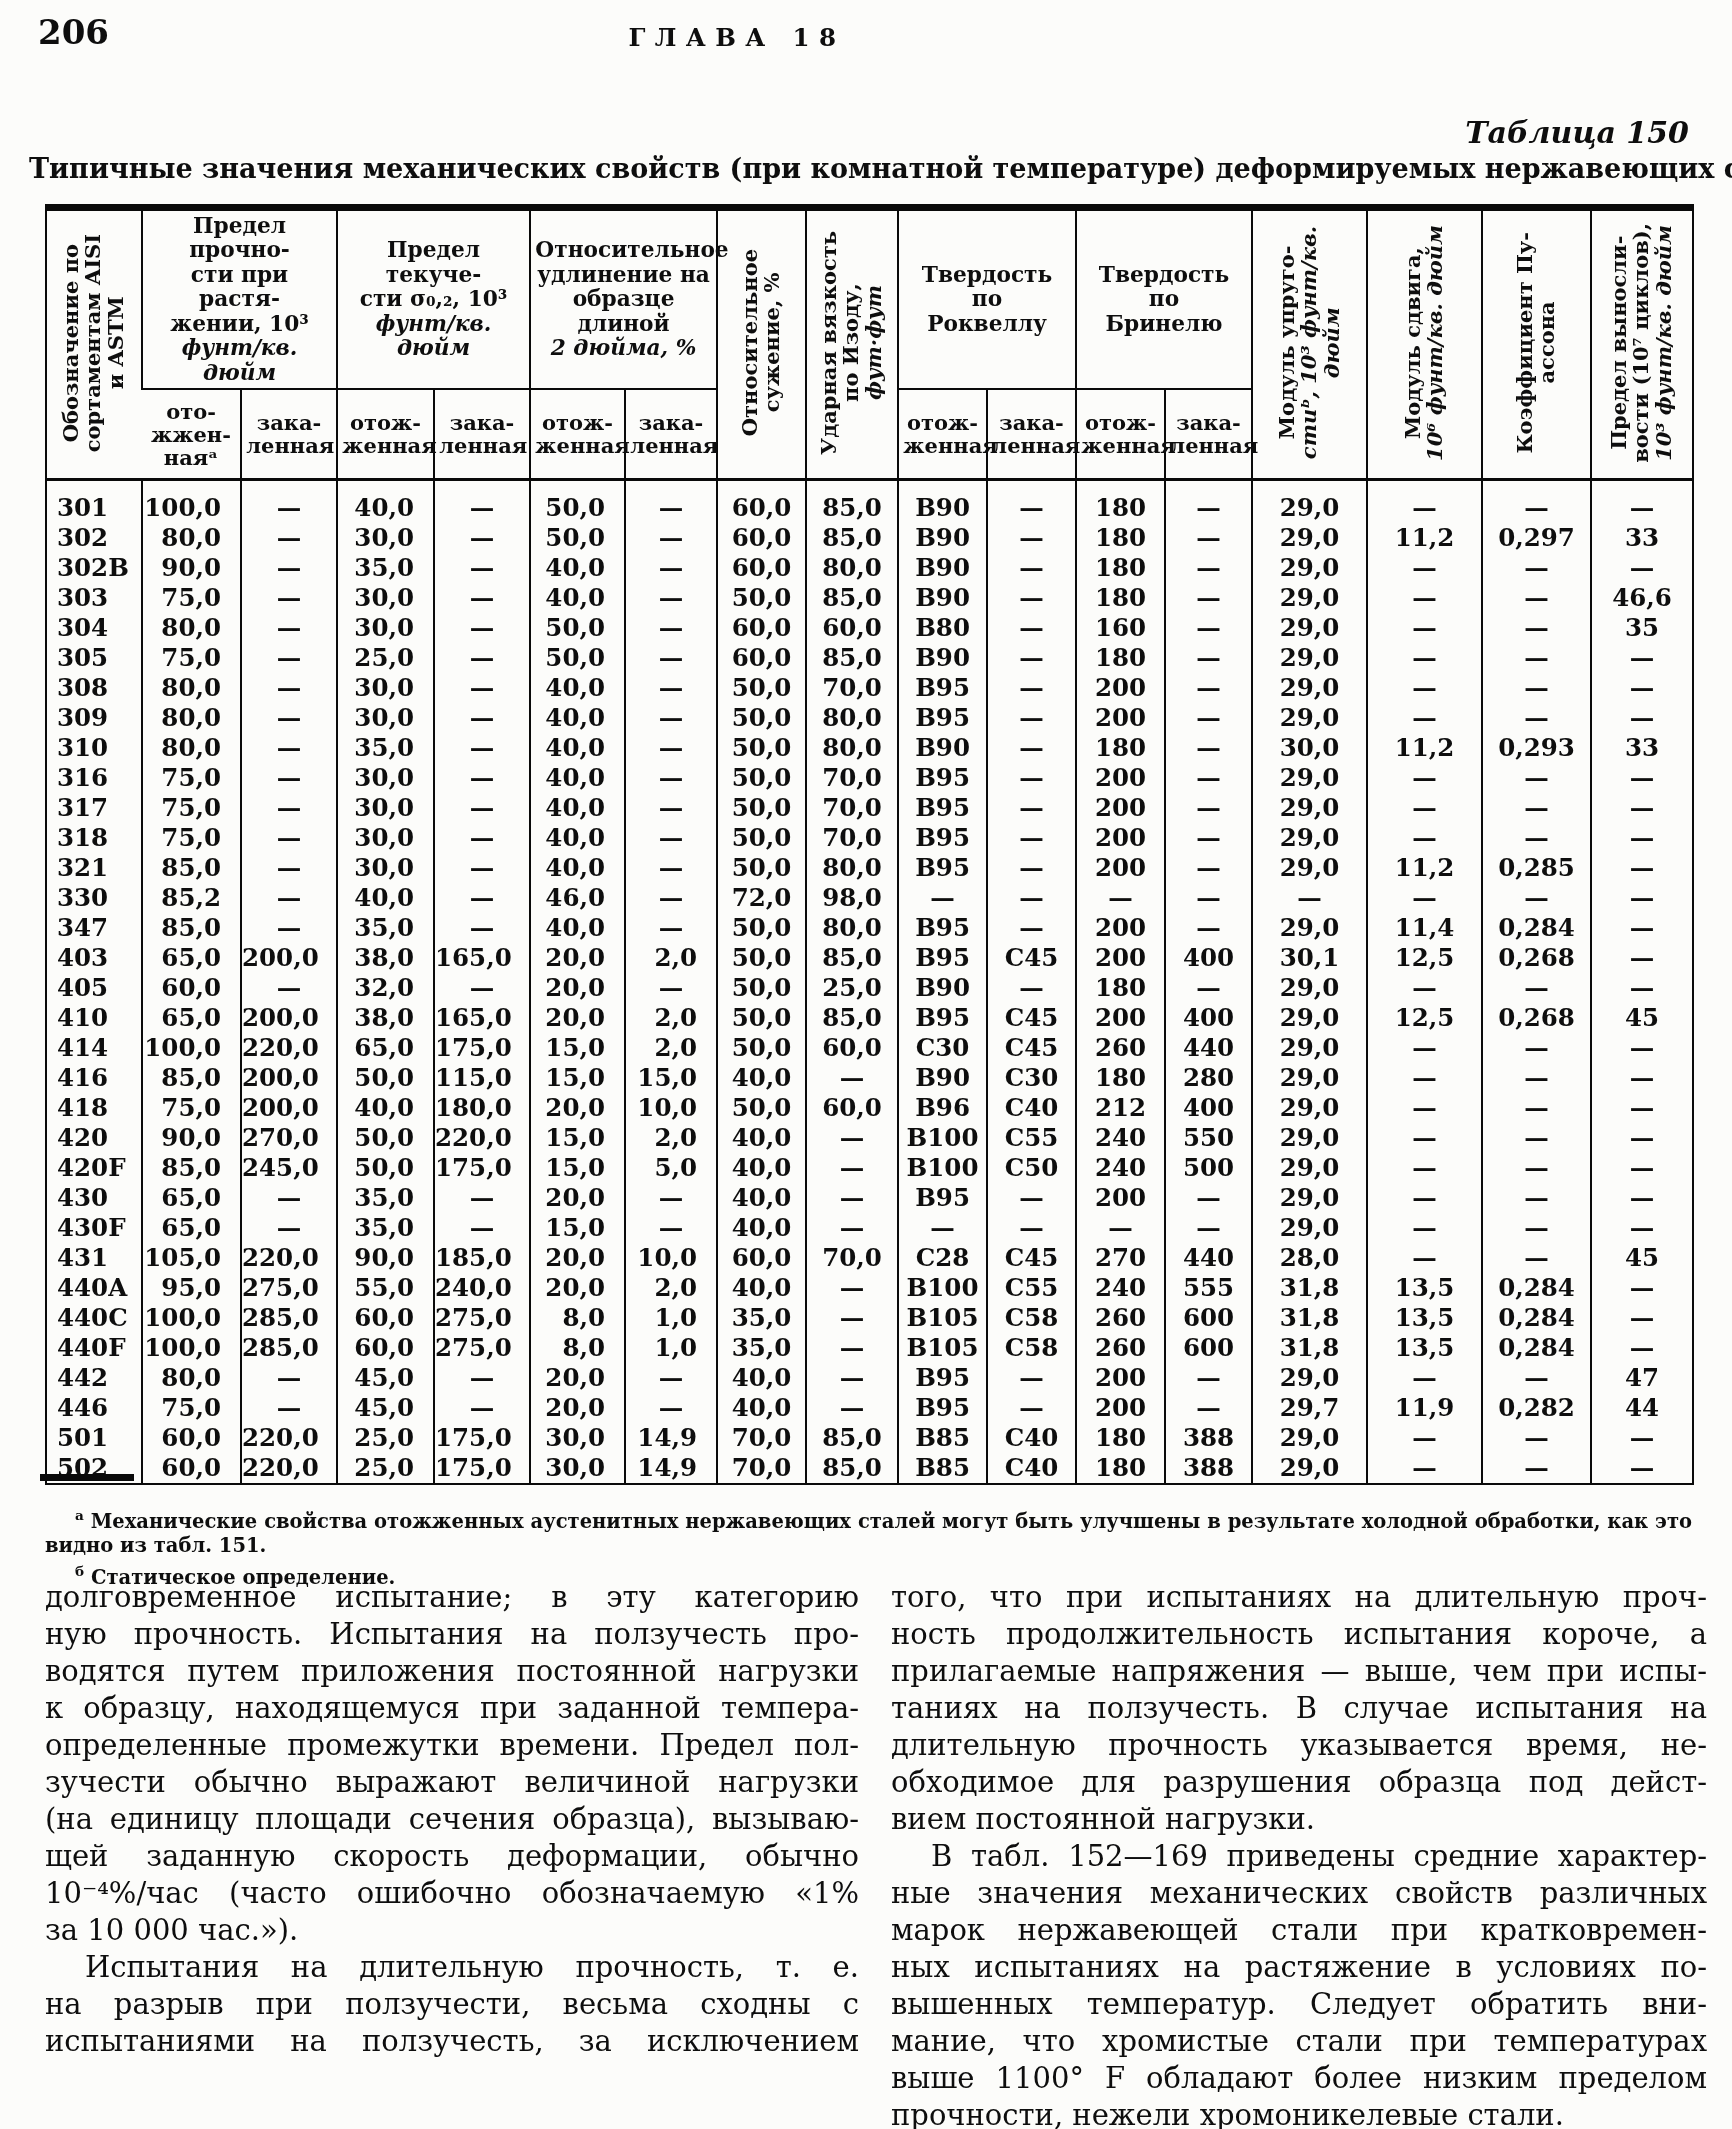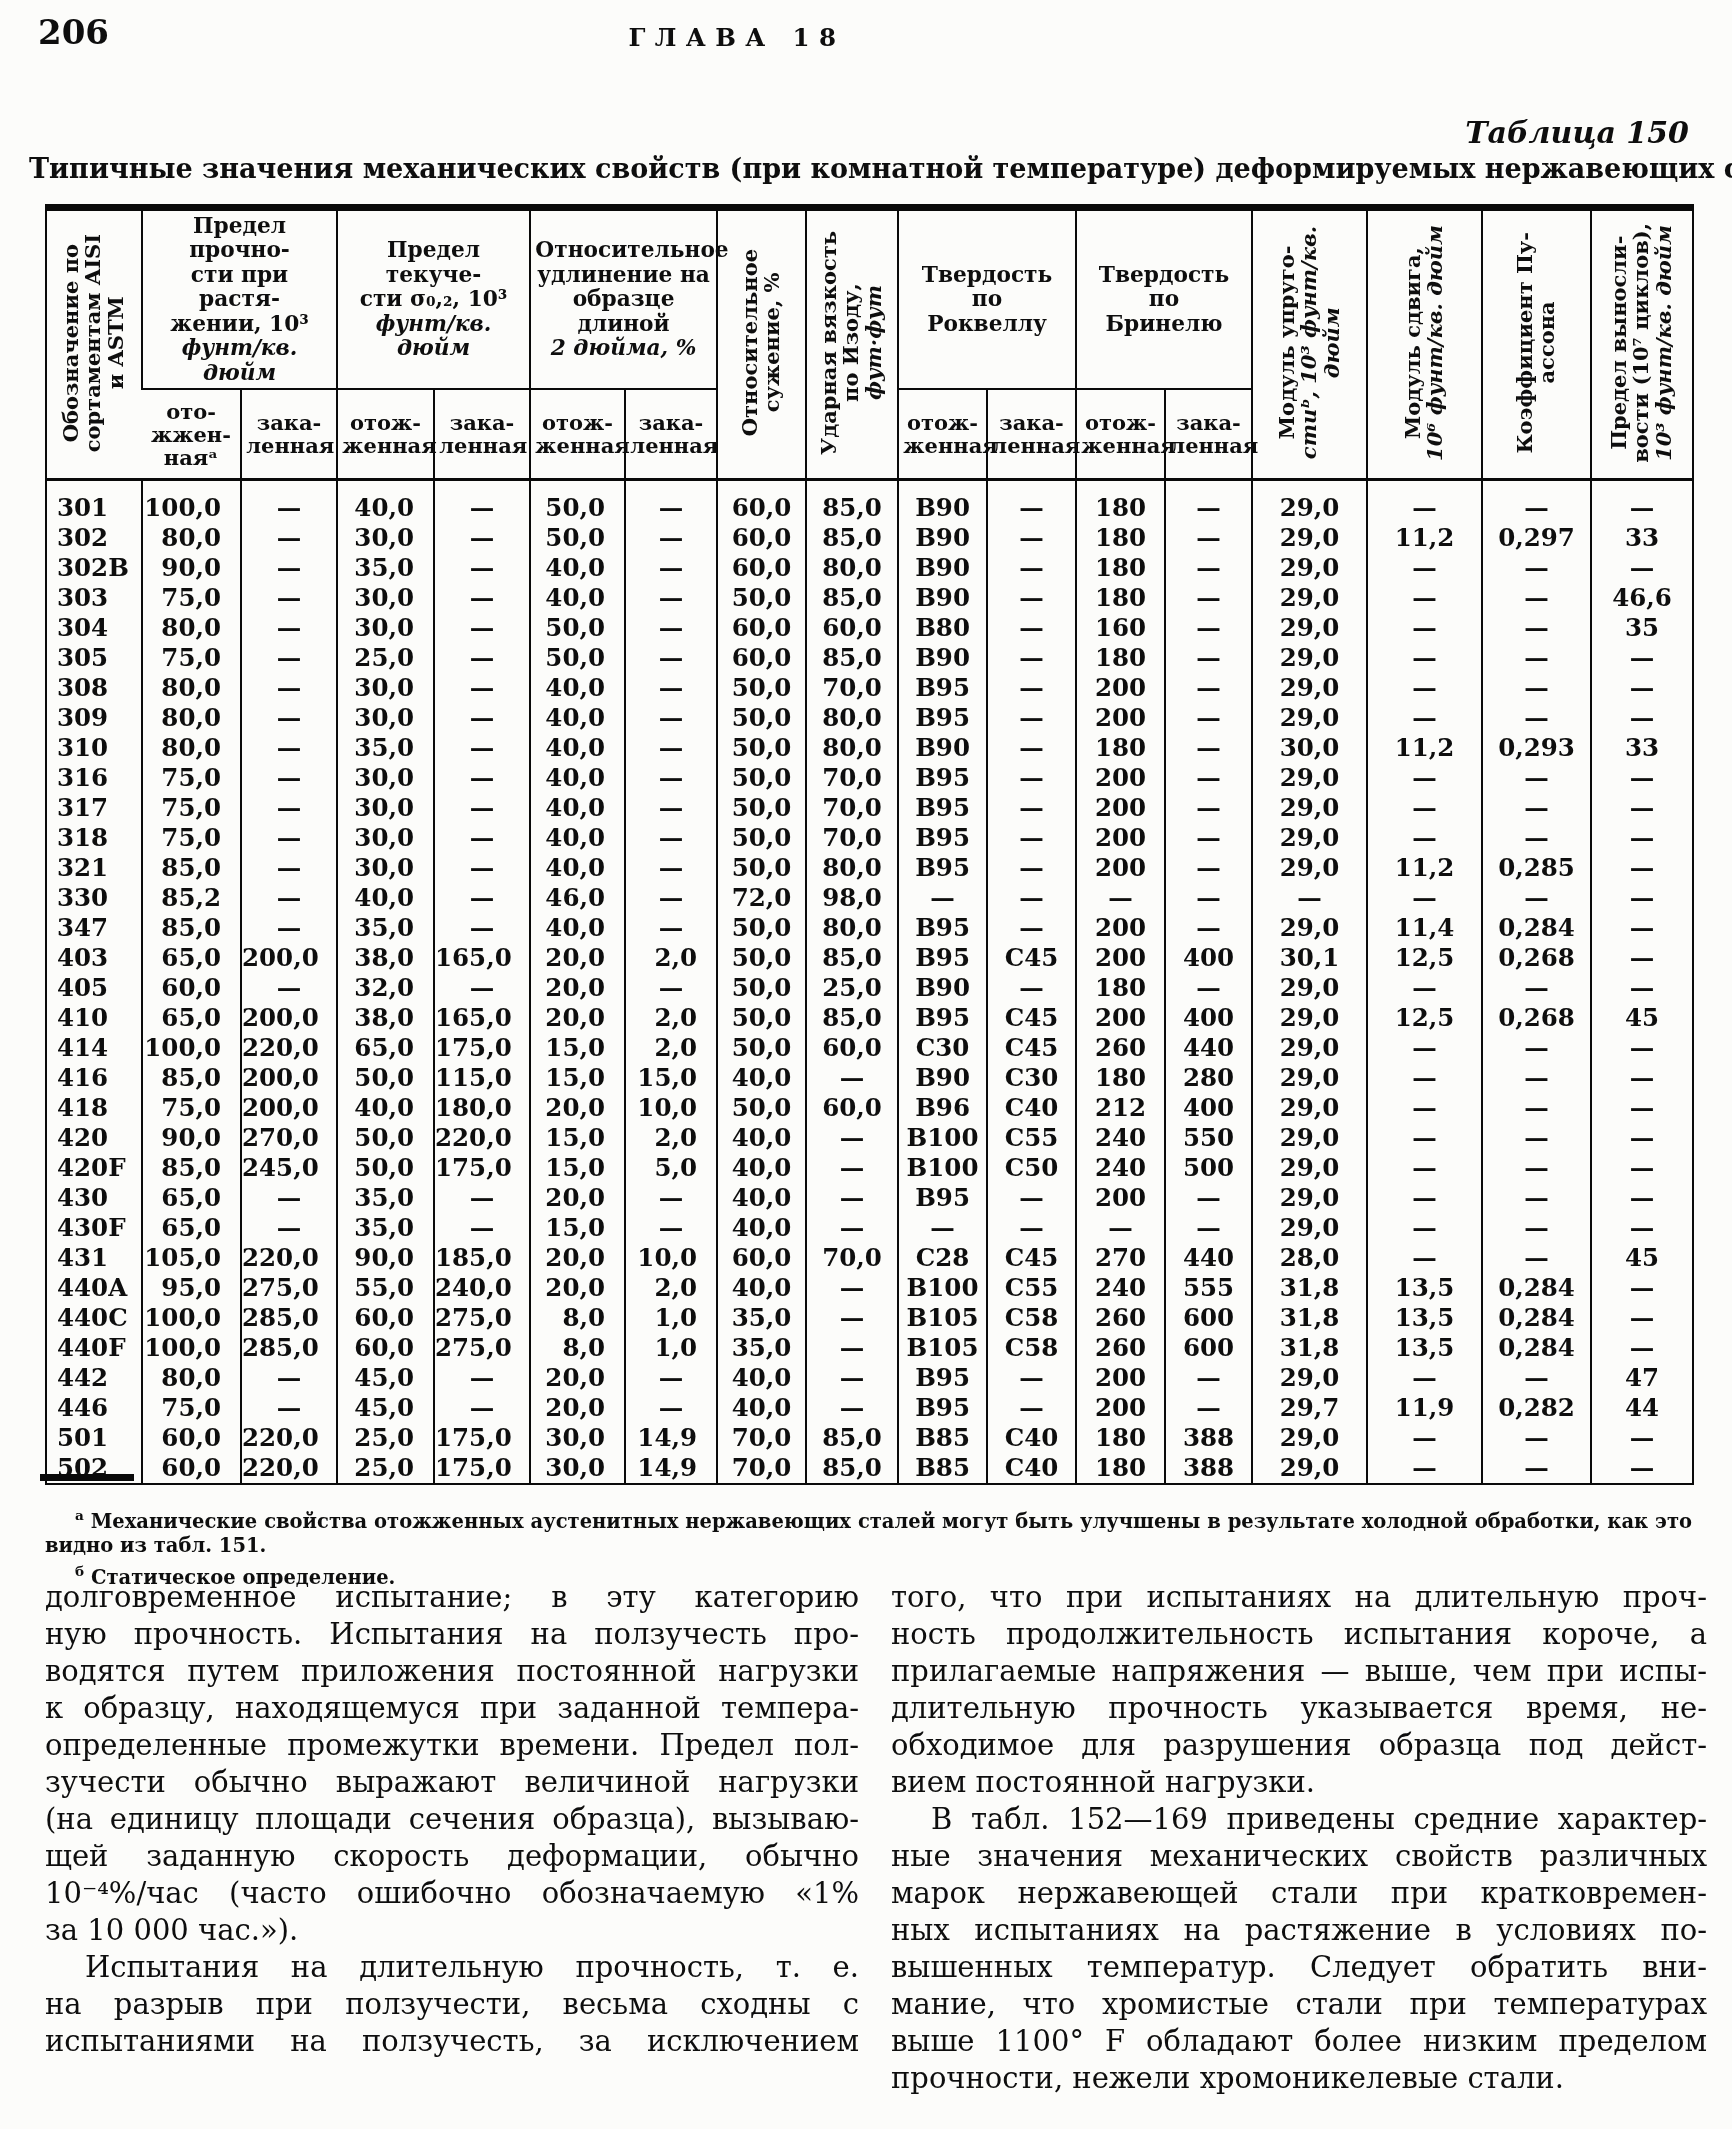--- a/index.html
+++ b/index.html
@@ -804,20 +804,21 @@
       <div class="tline">10⁻⁴%/час (часто ошибочно обозначаемую «1%</div>
       <div class="tline end">за 10 000 час.»).</div>
       <div class="tline ind">Испытания на длительную прочность, т. е.</div>
       <div class="tline">на разрыв при ползучести, весьма сходны с</div>
       <div class="tline">испытаниями на ползучесть, за исключением</div>
     </div>
   <div class="textcol right">
       <div class="tline">того, что при испытаниях на длительную проч-</div>
       <div class="tline">ность продолжительность испытания короче, а</div>
       <div class="tline">прилагаемые напряжения — выше, чем при испы-</div>
+      <div class="tline">таниях на ползучесть. В случае испытания на</div>
       <div class="tline">длительную прочность указывается время, не-</div>
       <div class="tline">обходимое для разрушения образца под дейст-</div>
       <div class="tline end">вием постоянной нагрузки.</div>
       <div class="tline ind">В табл. 152—169 приведены средние характер-</div>
       <div class="tline">ные значения механических свойств различных</div>
       <div class="tline">марок нержавеющей стали при кратковремен-</div>
       <div class="tline">ных испытаниях на растяжение в условиях по-</div>
       <div class="tline">вышенных температур. Следует обратить вни-</div>
       <div class="tline">мание, что хромистые стали при температурах</div>
       <div class="tline">выше 1100° F обладают более низким пределом</div>

